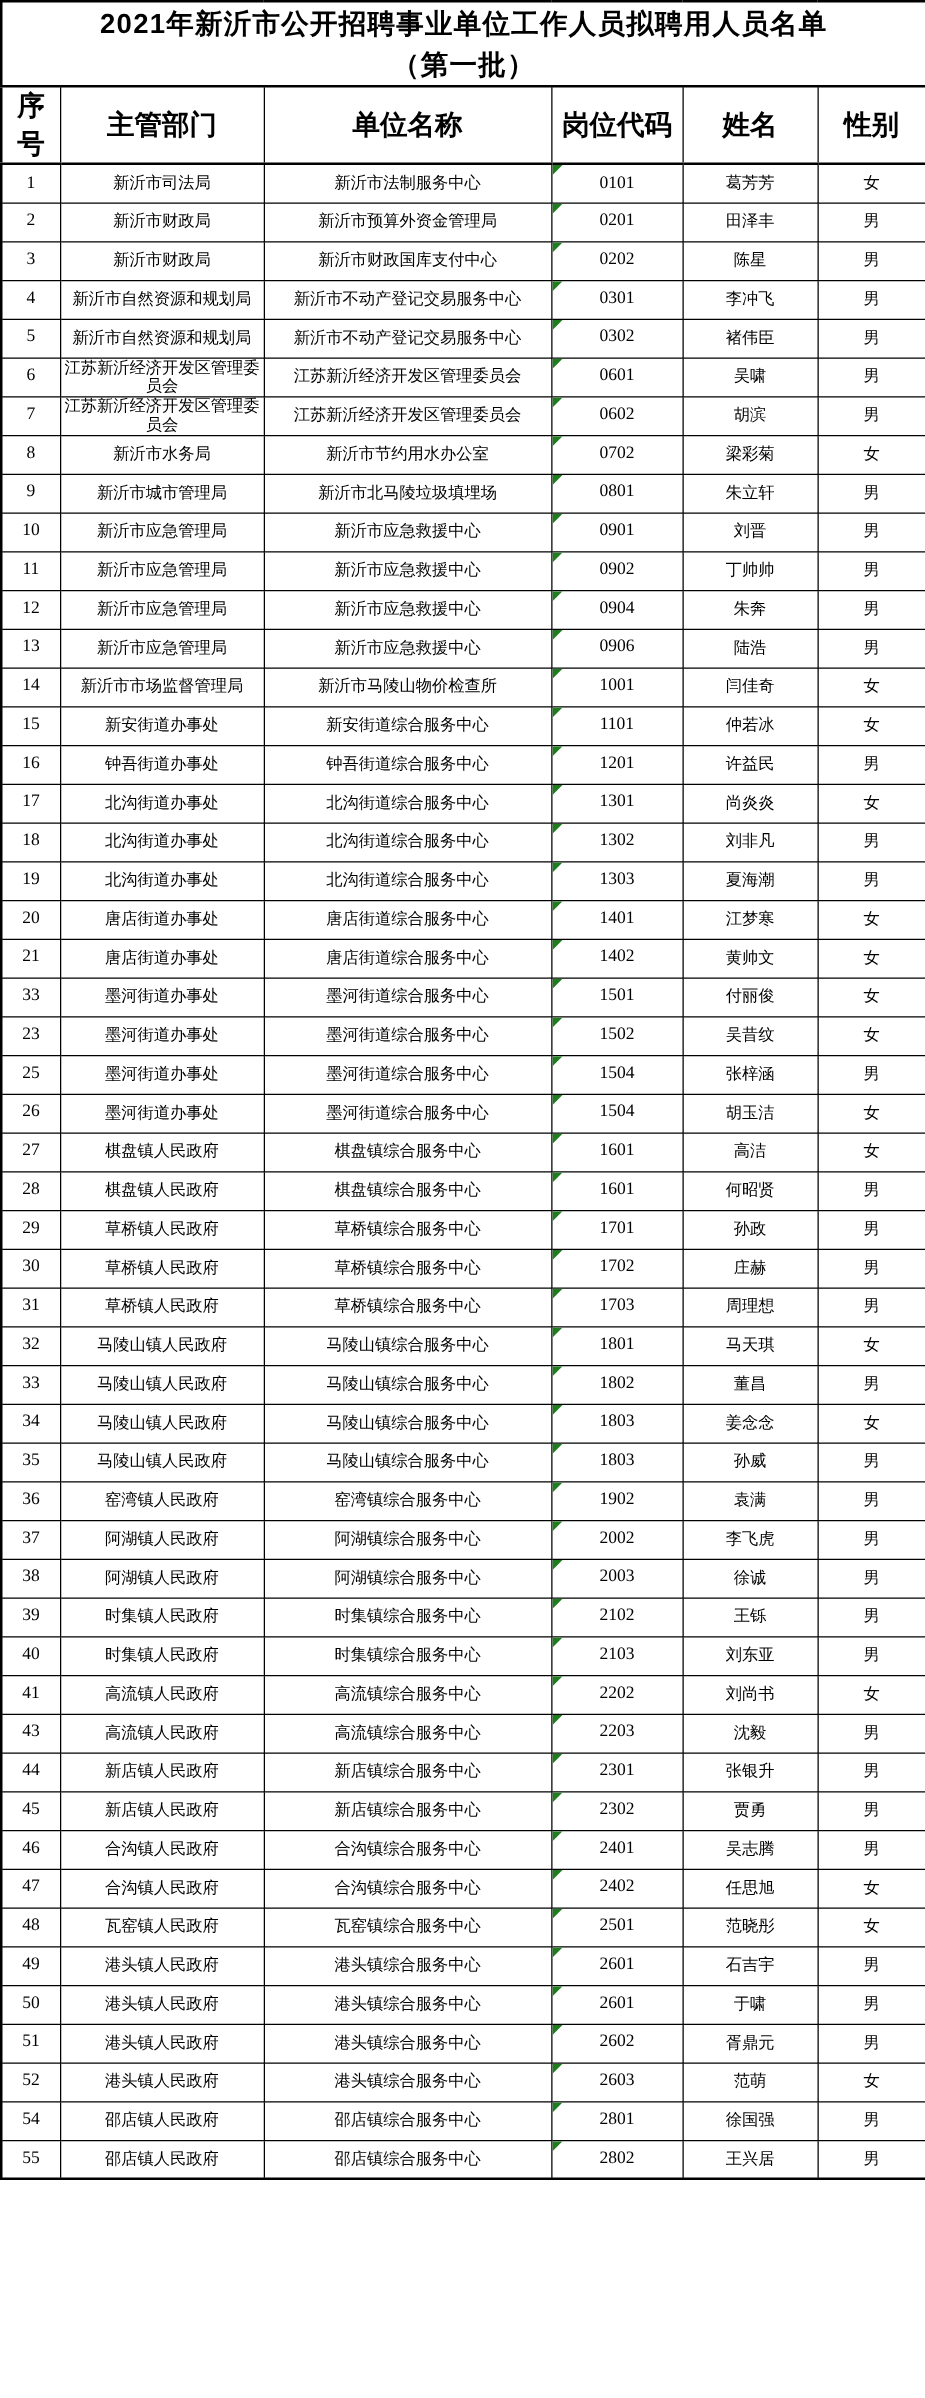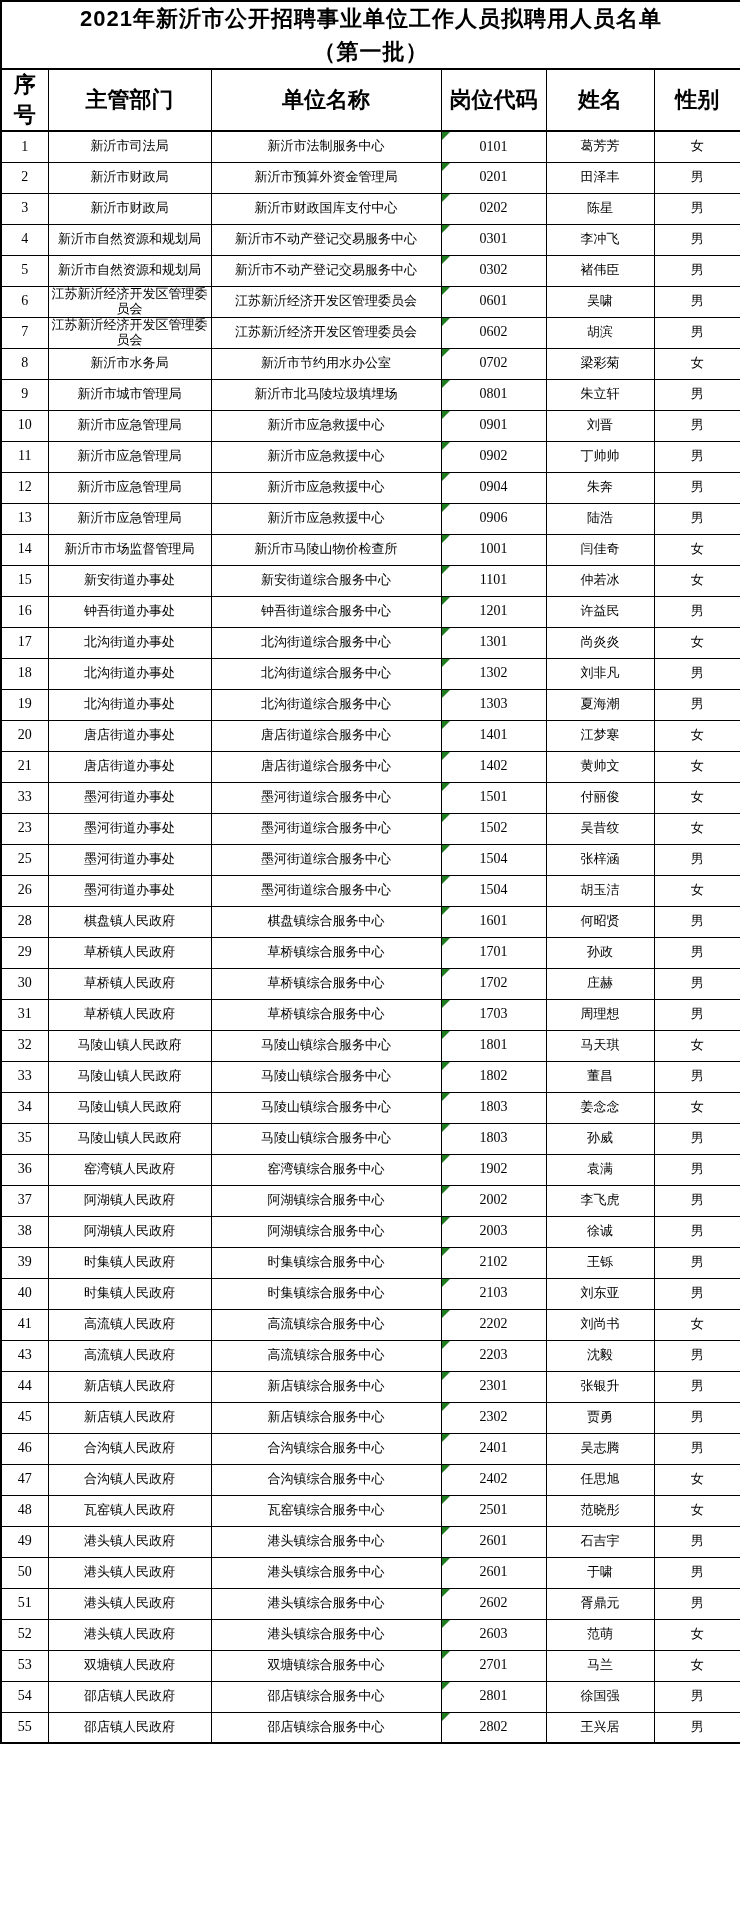--- a/index.html
+++ b/index.html
@@ -290,20 +290,28 @@
         </tr>
         <tr>
           <td class="seq-cell">26</td>
           <td class="department-cell">墨河街道办事处</td>
           <td class="unit-cell">墨河街道综合服务中心</td>
           <td class="code-cell"><span class="flag"></span>1504</td>
           <td class="name-cell">胡玉洁</td>
           <td class="gender-cell">女</td>
         </tr>
         <tr>
+          <td class="seq-cell">27</td>
+          <td class="department-cell">棋盘镇人民政府</td>
+          <td class="unit-cell">棋盘镇综合服务中心</td>
+          <td class="code-cell"><span class="flag"></span>1601</td>
+          <td class="name-cell">高洁</td>
+          <td class="gender-cell">女</td>
+        </tr>
+        <tr>
           <td class="seq-cell">28</td>
           <td class="department-cell">棋盘镇人民政府</td>
           <td class="unit-cell">棋盘镇综合服务中心</td>
           <td class="code-cell"><span class="flag"></span>1601</td>
           <td class="name-cell">何昭贤</td>
           <td class="gender-cell">男</td>
         </tr>
         <tr>
           <td class="seq-cell">29</td>
           <td class="department-cell">草桥镇人民政府</td>
@@ -482,28 +490,20 @@
         </tr>
         <tr>
           <td class="seq-cell">52</td>
           <td class="department-cell">港头镇人民政府</td>
           <td class="unit-cell">港头镇综合服务中心</td>
           <td class="code-cell"><span class="flag"></span>2603</td>
           <td class="name-cell">范萌</td>
           <td class="gender-cell">女</td>
         </tr>
         <tr>
-          <td class="seq-cell">53</td>
-          <td class="department-cell">双塘镇人民政府</td>
-          <td class="unit-cell">双塘镇综合服务中心</td>
-          <td class="code-cell"><span class="flag"></span>2701</td>
-          <td class="name-cell">马兰</td>
-          <td class="gender-cell">女</td>
-        </tr>
-        <tr>
           <td class="seq-cell">54</td>
           <td class="department-cell">邵店镇人民政府</td>
           <td class="unit-cell">邵店镇综合服务中心</td>
           <td class="code-cell"><span class="flag"></span>2801</td>
           <td class="name-cell">徐国强</td>
           <td class="gender-cell">男</td>
         </tr>
         <tr>
           <td class="seq-cell">55</td>
           <td class="department-cell">邵店镇人民政府</td>

